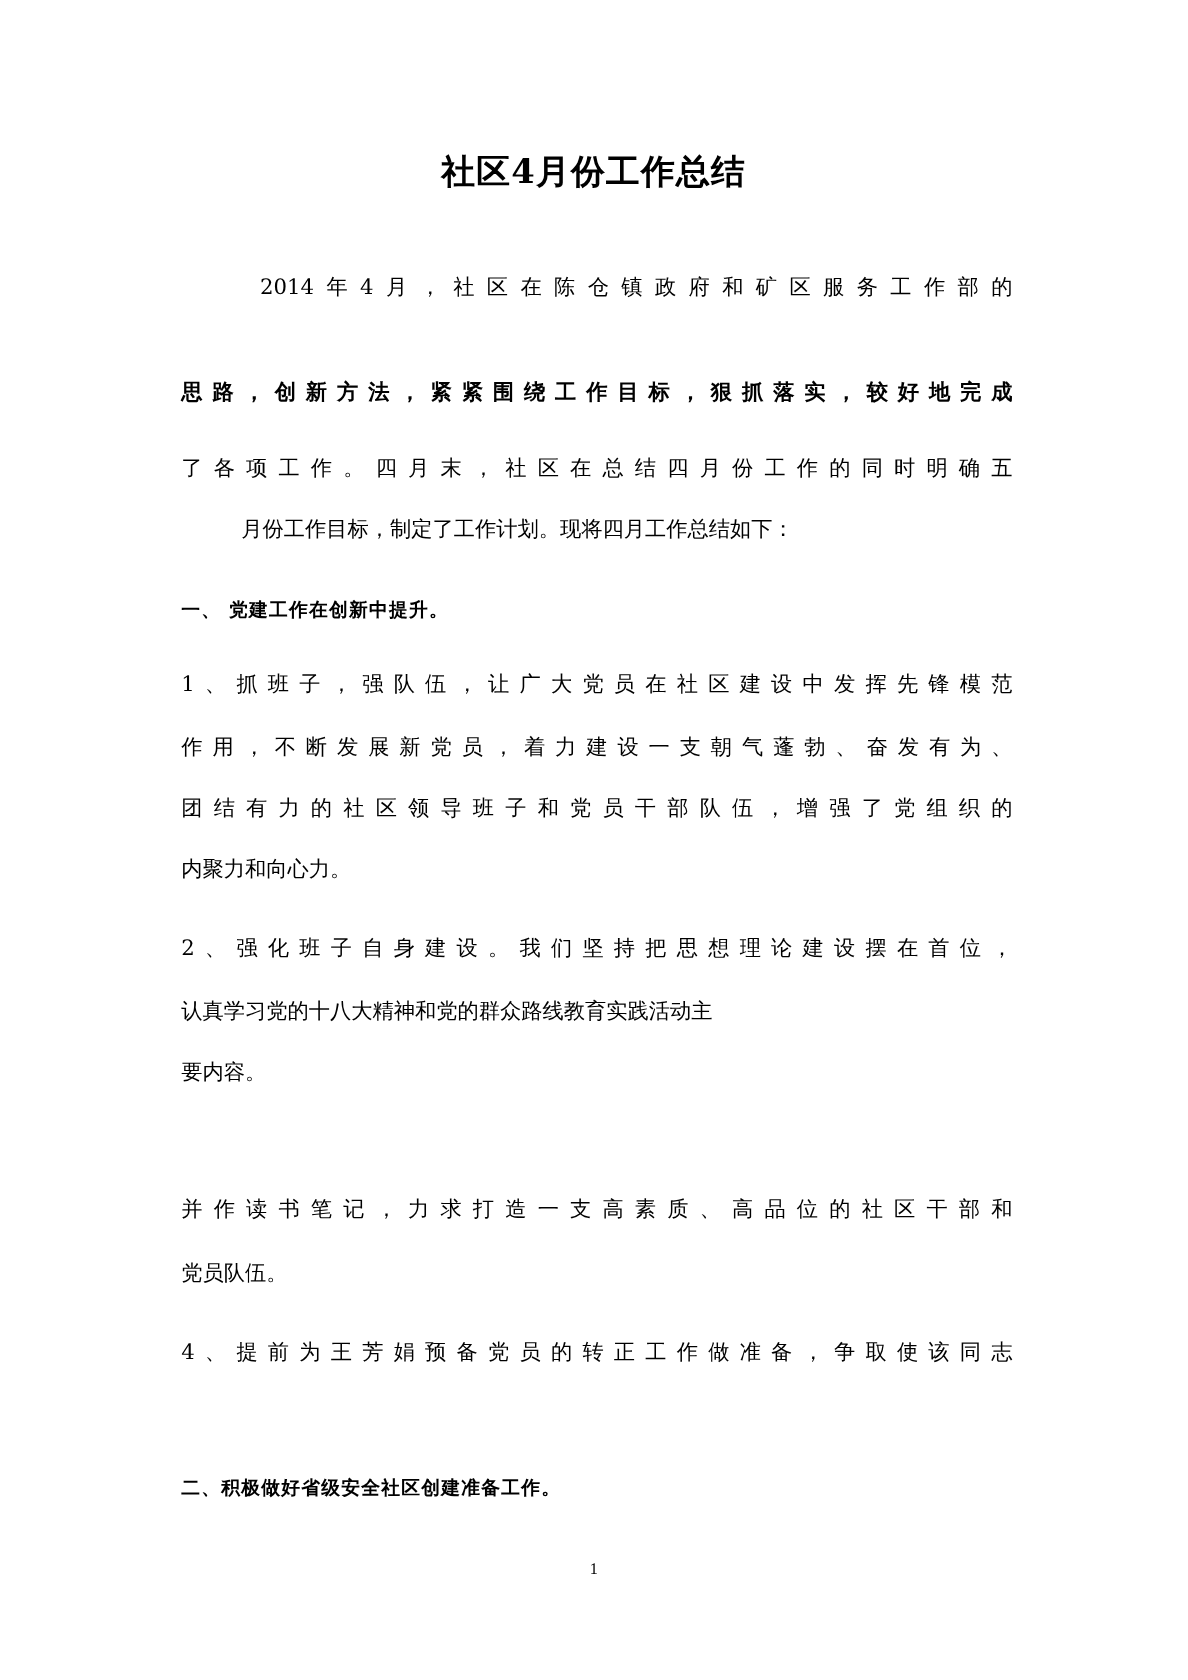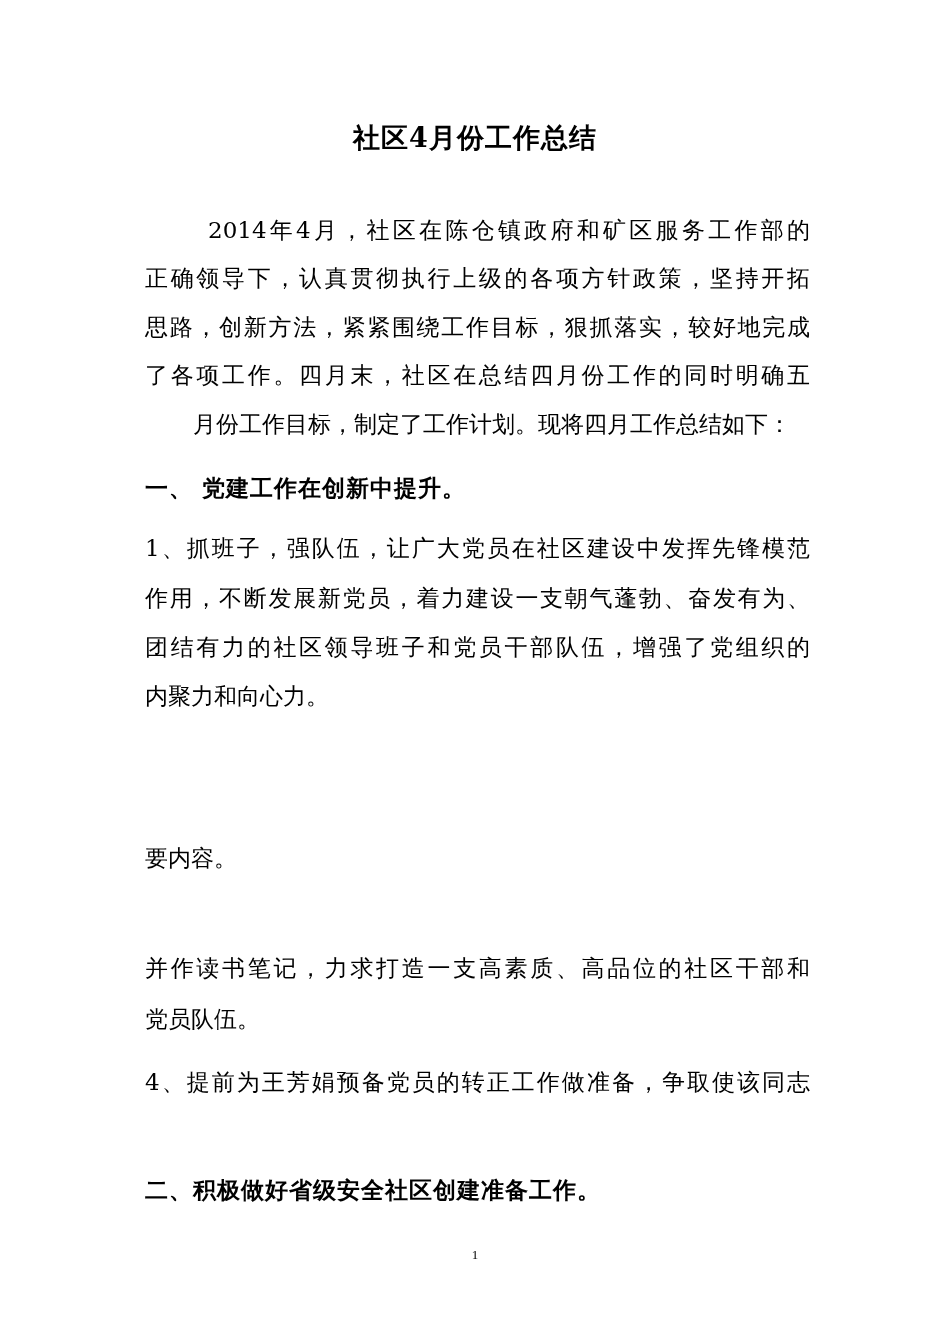--- a/index.html
+++ b/index.html
@@ -31,38 +31,38 @@
       text-align: center;
       font-size: 27px;
       font-weight: bold;
       line-height: 40px;
       letter-spacing: 1px;
     }
     .line {
       position: absolute;
       left: 145px;
       width: 665px;
-      font-size: 23px;
+      font-size: 17px;
       line-height: 36px;
       white-space: nowrap;
       text-align: justify;
       text-align-last: justify;
       letter-spacing: 0px;
     }
     .line.last {
       text-align-last: left;
     }
     .line.indent {
       left: 208px;
       width: 602px;
     }
     .heading {
       position: absolute;
       left: 145px;
-      font-size: 23px;
+      font-size: 15px;
       font-weight: bold;
       line-height: 36px;
       white-space: nowrap;
       letter-spacing: 1px;
     }
     .page-number {
       position: absolute;
       left: 0;
       width: 950px;
       top: 1247px;
@@ -73,32 +73,33 @@
     }
   </style>
 </head>
 <body>
 
 <div class="page">
 
   <div class="title">社区4月份工作总结</div>
 
   <div class="line indent" style="top:212px;">2014年4月，社区在陈仓镇政府和矿区服务工作部的</div>
-  <div class="line" style="top:260px;">正确领导下，认真贯彻执行上级的各项方针政策，坚持开拓</div>
-  <div class="line" style="top:309px;">思路，创新方法，紧紧围绕工作目标，狠抓落实，较好地完成</div>
+  <div class="line" style="top:296px;font-weight:bold;">思路，创新方法，紧紧围绕工作目标，狠抓落实，较好地完成</div>
   <div class="line" style="top:357px;">了各项工作。四月末，社区在总结四月份工作的同时明确五</div>
   <div class="line last" style="top:406px;margin-left:48px;">月份工作目标，制定了工作计划。现将四月工作总结如下：</div>
 
   <div class="heading" style="top:470px;">一、 党建工作在创新中提升。</div>
 
   <div class="line" style="top:530px;">1、抓班子，强队伍，让广大党员在社区建设中发挥先锋模范</div>
   <div class="line" style="top:580px;">作用，不断发展新党员，着力建设一支朝气蓬勃、奋发有为、</div>
   <div class="line" style="top:629px;">团结有力的社区领导班子和党员干部队伍，增强了党组织的</div>
   <div class="line last" style="top:678px;">内聚力和向心力。</div>
 
+  <div class="line" style="top:741px;">2、强化班子自身建设。我们坚持把思想理论建设摆在首位，</div>
+  <div class="line last" style="top:791px;">认真学习党的十八大精神和党的群众路线教育实践活动主</div>
   <div class="line last" style="top:840px;">要内容。</div>
 
   <div class="line" style="top:952px;font-family:Liberation Mono, monospace;">并作读书笔记，力求打造一支高素质、高品位的社区干部和</div>
   <div class="line last" style="top:1001px;">党员队伍。</div>
 
   <div class="line" style="top:1064px;">4、提前为王芳娟预备党员的转正工作做准备，争取使该同志</div>
 
   <div class="heading" style="top:1172px;">二、积极做好省级安全社区创建准备工作。</div>
 
   <div class="page-number">1</div>

